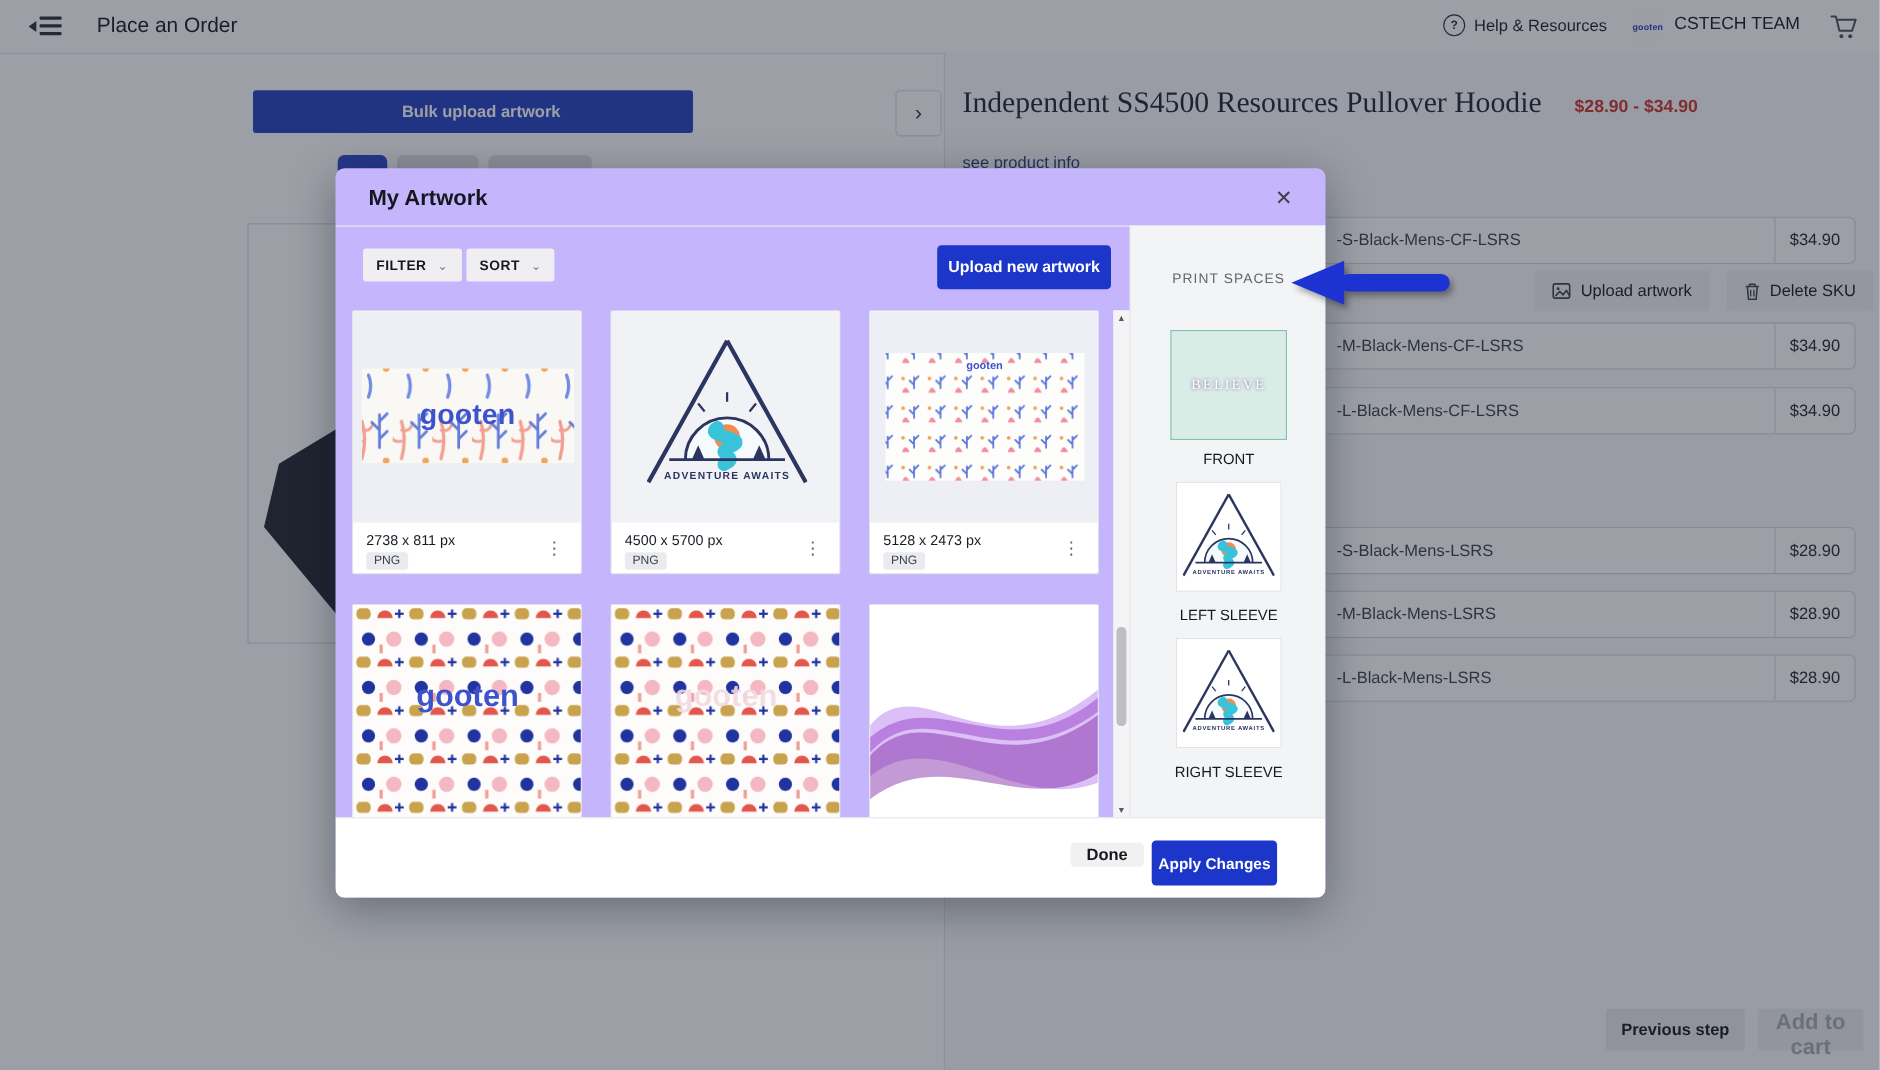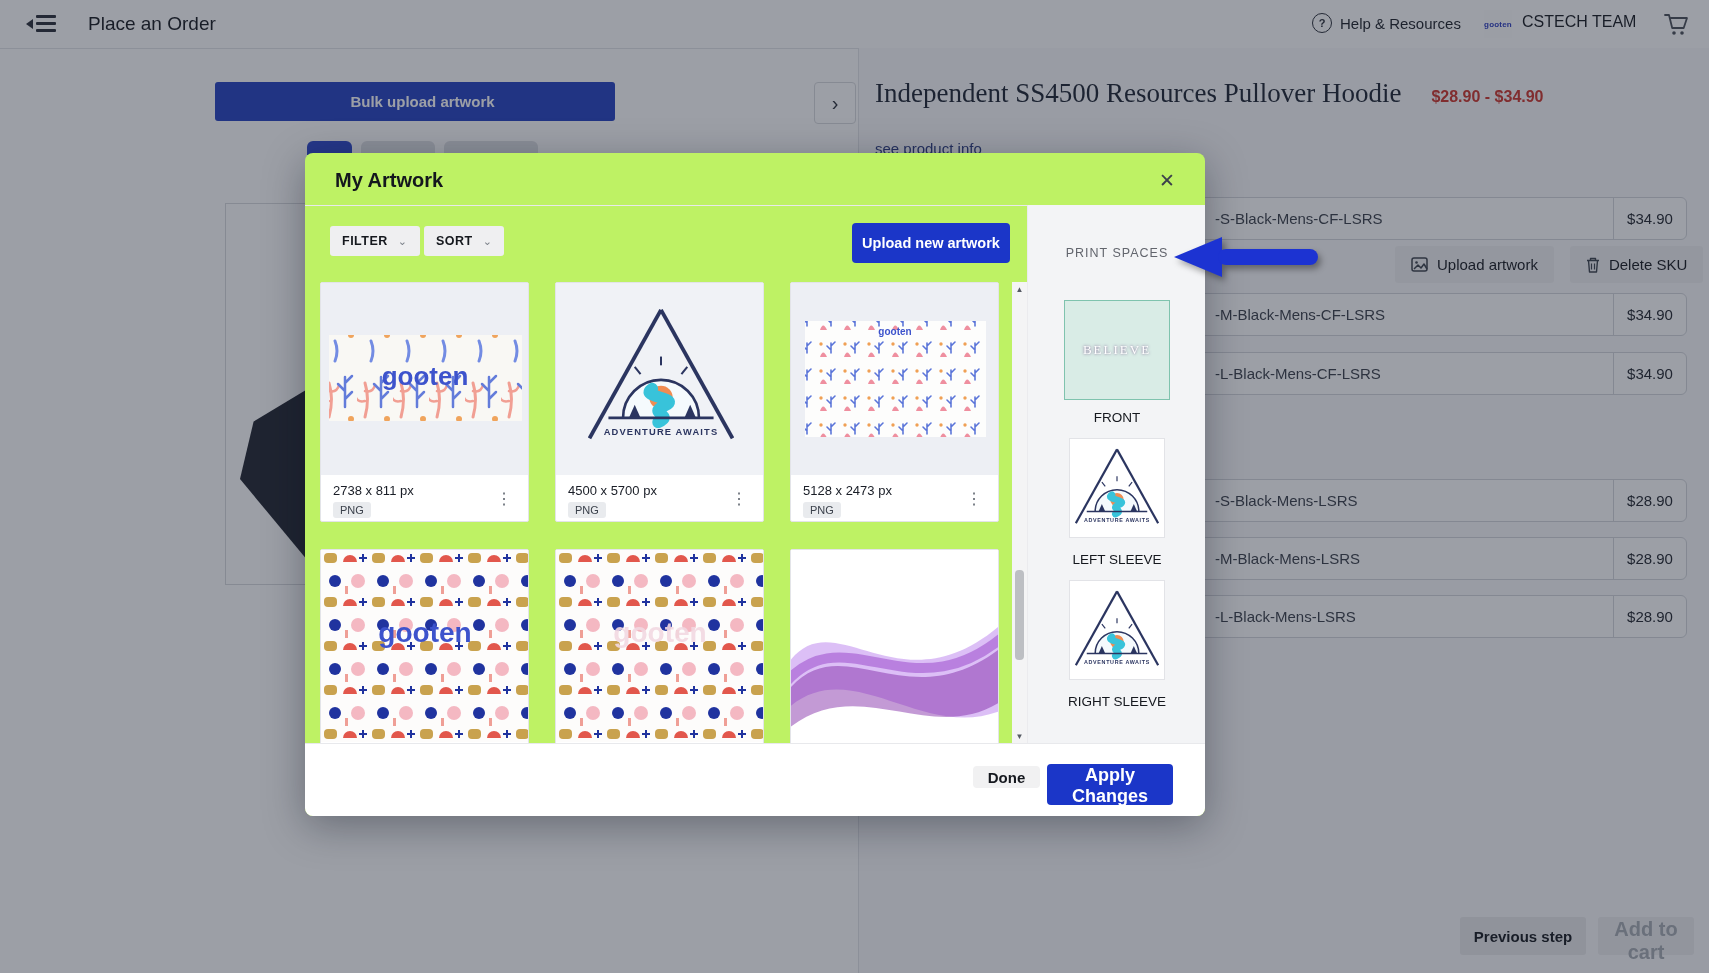--- a/index.html
+++ b/index.html
@@ -17,21 +17,21 @@
   .help-ic{width:18px;height:18px;border:1.6px solid #2a2e38;border-radius:50%;display:flex;align-items:center;justify-content:center;font-size:11px;font-weight:700;color:#2a2e38;}
   .logo-badge{position:absolute;left:1484px;top:10px;width:28px;height:28px;background:#fdfdfd;display:flex;align-items:center;justify-content:center;}
   .logo-badge span{font-size:8px;font-weight:700;color:#2b3bbf;letter-spacing:.2px;}
   .team{position:absolute;left:1522px;top:13px;font-size:16px;color:#15181e;cursor:pointer;}
   .cart{position:absolute;left:1662px;top:10px;width:28px;height:28px;cursor:pointer;}
 
   
   .vdivider{position:absolute;left:858px;top:48px;width:1px;height:925px;background:#e2e4e8;}
   .right-bg{position:absolute;left:859px;top:48px;width:850px;height:925px;background:#fafafb;}
 
-  .bulk-btn{position:absolute;left:215px;top:82px;width:400px;height:39px;background:#2440c0;color:#fff;border:none;border-radius:3px;font-size:15px;font-weight:700;font-family:inherit;cursor:pointer;padding-left:21px;}
+  .bulk-btn{position:absolute;left:230px;top:82px;width:400px;height:39px;background:#2440c0;color:#fff;border:none;border-radius:3px;font-size:15px;font-weight:700;font-family:inherit;cursor:pointer;padding-left:21px;}
   .collapse-btn{position:absolute;left:814px;top:82px;width:40px;height:40px;background:#fff;border:1px solid #d8dade;border-radius:4px;font-size:20px;color:#2a2e38;display:flex;align-items:center;justify-content:center;cursor:pointer;}
 
   .tabs{position:absolute;left:307px;top:141px;height:14px;display:flex;gap:9px;}
   .tab{height:14px;border-radius:6px 6px 0 0;}
   .tab-active{width:45px;background:#2b46c9;}
   .tab-g1{width:74px;background:#dfe0e4;}
   .tab-g2{width:94px;background:#dfe0e4;}
 
   .product-box{position:absolute;left:225px;top:203px;width:633px;height:380px;border:1px solid #d8dade;overflow:hidden;}
   .hoodie-shape{position:absolute;left:14px;top:152px;width:170px;height:205px;background:#20242f;clip-path:polygon(8% 32%,72% 0%,100% 8%,100% 100%,40% 100%,0% 60%);}
@@ -48,21 +48,21 @@
 
   .row-actions{position:absolute;top:246px;left:1395px;display:flex;gap:16px;}
   .gbtn{height:37px;background:#f1f1f3;border:none;border-radius:3px;font-size:15px;color:#15181e;font-family:inherit;display:flex;align-items:center;gap:9px;padding:0 16px;cursor:pointer;}
   .gbtn svg{flex:0 0 auto;}
 
   .prev-btn{position:absolute;left:1460px;top:917px;width:126px;height:38px;background:#e9e9eb;border:none;border-radius:3px;font-size:15px;font-weight:700;color:#15181e;font-family:inherit;cursor:pointer;}
   .cart-btn{position:absolute;left:1598px;top:917px;width:96px;height:38px;background:#ededef;border:none;border-radius:3px;font-size:20px;font-weight:700;color:#a6abb2;font-family:inherit;}
 
   
   .overlay{position:absolute;left:0;top:0;width:1709px;height:973px;background:rgba(30,36,52,0.44);z-index:50;}
-  .modal{position:absolute;left:305px;top:153px;width:900px;height:663px;background:#bef264;border-radius:8px;z-index:60;box-shadow:0 10px 40px rgba(10,14,30,.35);overflow:hidden;}
+  .modal{position:absolute;left:305px;top:153px;width:900px;height:663px;background:#c4b5fd;border-radius:8px;z-index:60;box-shadow:0 10px 40px rgba(10,14,30,.35);overflow:hidden;}
   .modal-header-title{position:absolute;left:30px;top:16px;font-size:20px;font-weight:700;color:#14171d;}
   .modal-close{position:absolute;right:26px;top:14px;font-size:19px;color:#3c414b;cursor:pointer;line-height:1;padding:4px;}
   .modal-divider{position:absolute;left:0;top:52px;width:900px;height:1px;background:#e8e9ec;}
 
   .pill{position:absolute;top:73px;height:30px;background:#efeff1;border:none;border-radius:3px;font-family:inherit;font-size:12.5px;font-weight:700;letter-spacing:.5px;color:#15181e;display:flex;align-items:center;gap:10px;padding:0 12px;cursor:pointer;}
   .pill .chev{font-size:11px;color:#7a7f88;font-weight:400;}
   .pill-filter{left:25px;}
   .pill-sort{left:119px;}
   .upload-new-btn{position:absolute;left:547px;top:70px;width:158px;height:40px;background:#1b36c8;color:#fff;border:none;border-radius:4px;font-size:14.5px;font-weight:700;font-family:inherit;cursor:pointer;}
 
@@ -89,21 +89,21 @@
   .ps-right{left:41px;top:375px;width:96px;height:100px;}
   .ps-label{position:absolute;left:0;width:178px;text-align:center;font-size:13.5px;color:#15181e;}
   .lab-front{top:205px;}.lab-left{top:347px;}.lab-right{top:489px;}
   .believe-circle{width:80px;height:80px;border-radius:50%;display:flex;align-items:center;justify-content:center;
     background:linear-gradient(160deg,#cd85d8 0%,#9a59b4 30%,#6a4190 55%,#b univ 0) , linear-gradient(160deg,#cd85d8 0%,#9a59b4 30%,#6a4190 55%,#d795c0 85%,#e8b8d5 100%);}
   .believe-circle span{font-family:"Liberation Serif",serif;font-size:13px;letter-spacing:2px;color:#fff;text-shadow:0 0 3px rgba(90,40,110,.8);}
 
   
   .modal-footer{position:absolute;left:0;top:590px;width:900px;height:73px;background:#fff;border-top:1px solid #e8e9ec;}
   .done-btn{position:absolute;left:668px;top:22px;width:67px;height:22px;background:#f1f1f2;border:none;border-radius:4px;font-size:15px;font-weight:700;color:#15181e;font-family:inherit;cursor:pointer;}
-  .apply-btn{position:absolute;left:742px;top:20px;width:126px;height:41px;background:#1b36c8;border:none;border-radius:4px;font-size:18px;font-weight:700;color:#fff;font-family:inherit;cursor:pointer;}
+  .apply-btn{position:absolute;left:742px;top:20px;width:114px;height:41px;background:#1b36c8;border:none;border-radius:4px;font-size:14px;font-weight:700;color:#fff;font-family:inherit;cursor:pointer;}
 
   
   .anno-arrow{position:absolute;left:1168px;top:232px;z-index:70;filter:drop-shadow(3px 4px 3px rgba(0,0,0,.35));}
 
   .hidden-defs{position:absolute;width:0;height:0;overflow:hidden;}
 </style>
 </head>
 <body>
 
 <div class="app">

